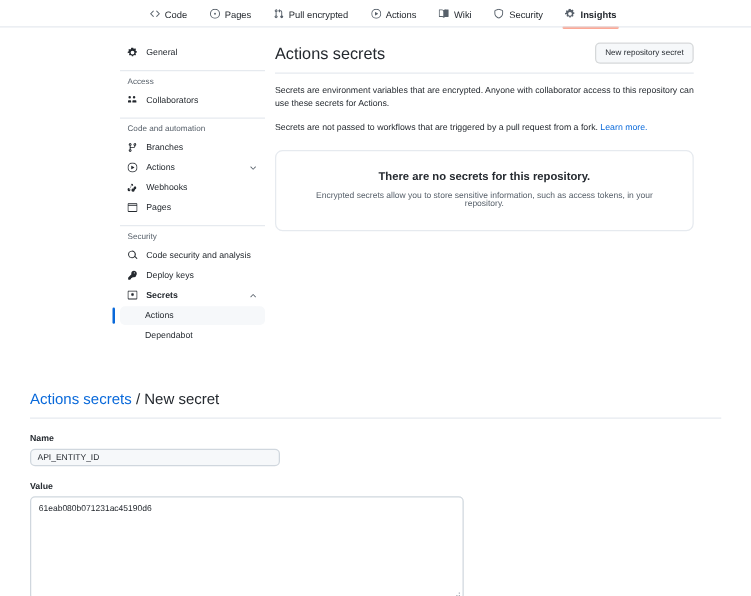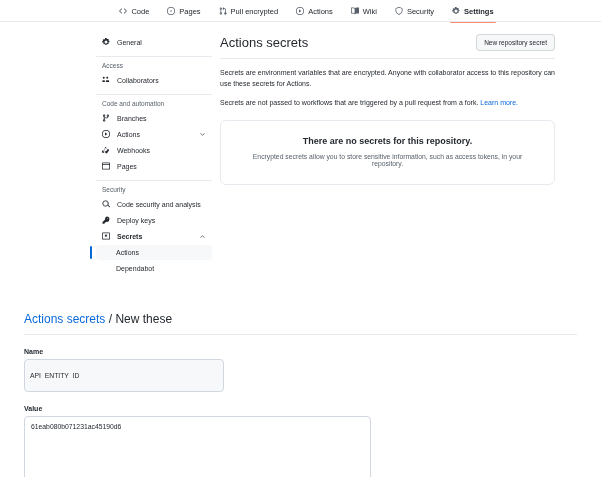--- a/index.html
+++ b/index.html
@@ -189,21 +189,21 @@
   .field-label {
     font-size: 7px;
     font-weight: bold;
     color: #24292f;
     margin-top: 13px;
     margin-bottom: 4px;
   }
   .text-input {
     display: block;
     width: 200px;
-    height: 33px;
+    height: 14px;
     font-family: "Liberation Sans", sans-serif;
     font-size: 6.8px;
     color: #24292f;
     background: #f6f8fa;
     border: 1px solid #d0d7de;
     border-radius: 4px;
     padding: 0 5px;
     outline: none;
   }
   .value-area {
@@ -290,21 +290,21 @@
     <span>Security</span>
   </div>
 
 
   <div class="nav-tab active">
     <span class="ic">
       <svg width="8" height="8" viewBox="0 0 16 16" fill="currentColor">
           <path d="M8 0a8.2 8.2 0 011.09.075l.378 1.51a6.5 6.5 0 011.43.593l1.334-.8a8.06 8.06 0 011.39 1.39l-.8 1.334c.248.448.447.927.592 1.43l1.511.378a8.1 8.1 0 010 2.18l-1.51.378a6.5 6.5 0 01-.593 1.43l.8 1.334a8.06 8.06 0 01-1.39 1.39l-1.334-.8a6.5 6.5 0 01-1.43.592l-.378 1.511a8.1 8.1 0 01-2.18 0l-.378-1.51a6.5 6.5 0 01-1.43-.593l-1.334.8a8.06 8.06 0 01-1.39-1.39l.8-1.334a6.5 6.5 0 01-.592-1.43L.075 9.09a8.1 8.1 0 010-2.18l1.51-.378a6.5 6.5 0 01.593-1.43l-.8-1.334a8.06 8.06 0 011.39-1.39l1.334.8a6.5 6.5 0 011.43-.592L5.91.075A8.2 8.2 0 018 0zm0 5a3 3 0 100 6 3 3 0 000-6z"></path>
         </svg>
     </span>
-    <span>Settings</span>
+    <span>Insights</span>
   </div>
 
 </div>
 
 <div class="settings-body">
 
   <div class="sidebar">
 
     <div class="side-item">
       <span class="ic">
@@ -434,21 +434,21 @@
       <div class="blankslate-title">There are no secrets for this repository.</div>
       <div class="blankslate-sub">Encrypted secrets allow you to store sensitive information, such as access tokens, in your repository.</div>
     </div>
 
   </div>
 </div>
 
 <div class="form-section">
 
   <div class="form-head">
-    <a class="link">Actions secrets</a><span> / </span><span>New these</span>
+    <a class="link">Actions secrets</a><span> / </span><span>New secret</span>
   </div>
 
   <div class="field-label">Name</div>
   <input class="text-input" type="text" value="API_ENTITY_ID" style="">
 
   <div class="field-label">Value</div>
   <div class="value-wrap">
     <textarea class="value-area" style="">61eab080b071231ac45190d6</textarea>
     <span class="grip">
       <svg width="9" height="9" viewBox="0 0 9 9">

